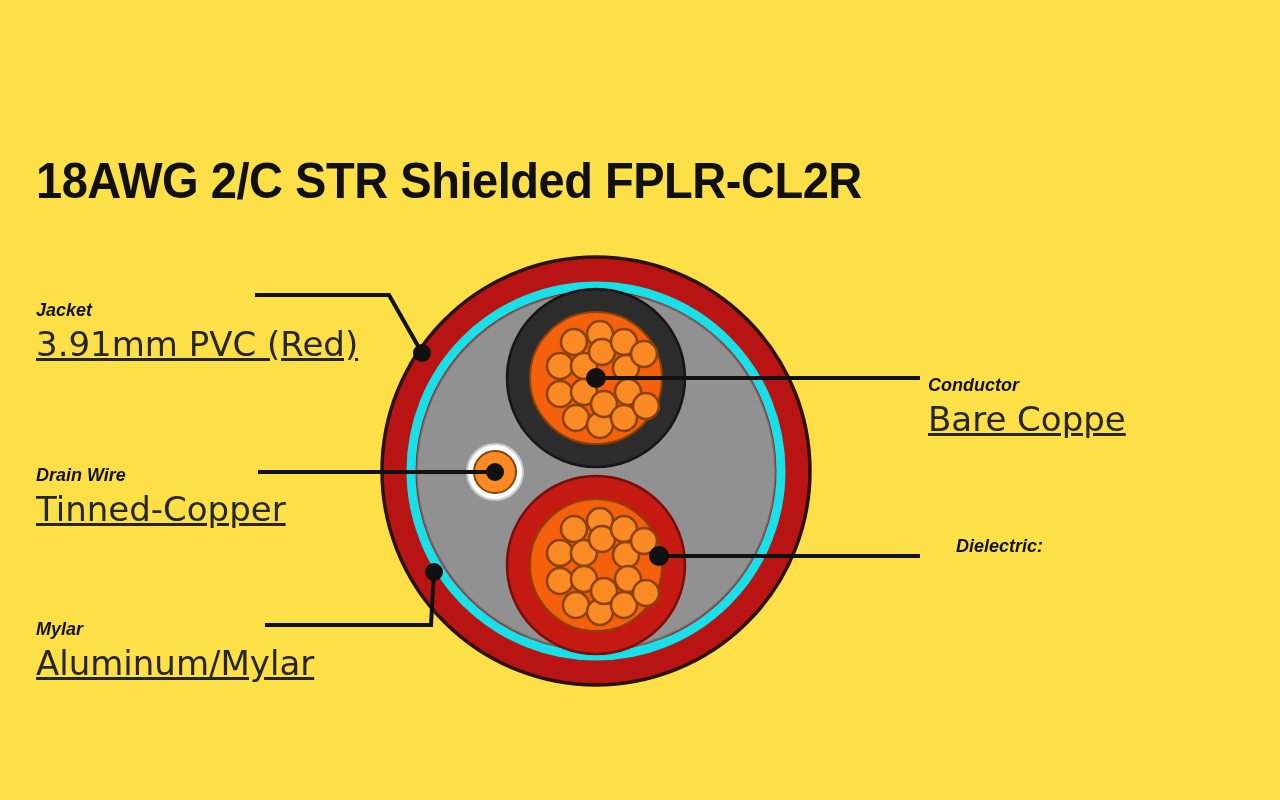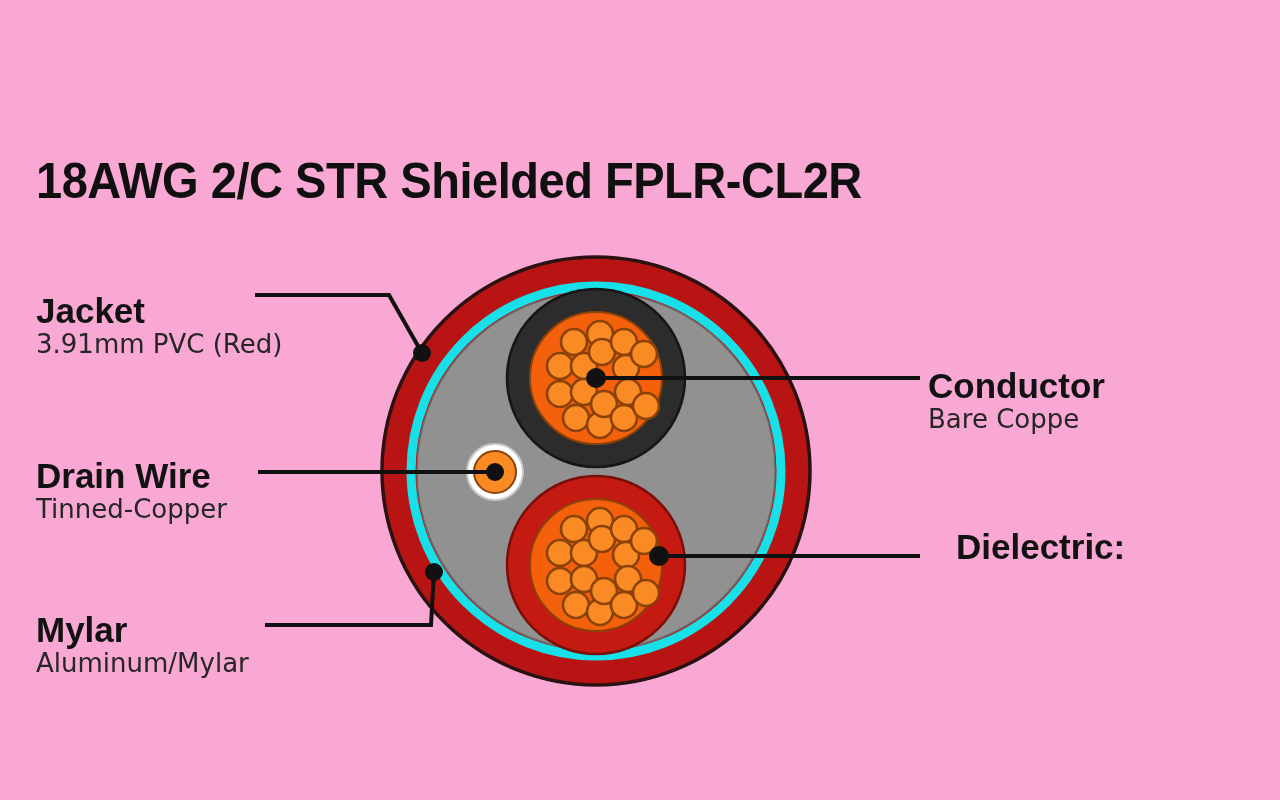--- a/index.html
+++ b/index.html
@@ -4,21 +4,21 @@
 <style>
   html, body {
     margin: 0;
     padding: 0;
     background: #ffffff;
   }
   #page {
     position: relative;
     width: 1280px;
     height: 800px;
-    background: #f9a8d4;
+    background: #fde047;
     overflow: hidden;
     font-family: "Liberation Sans", sans-serif;
   }
 
   
   #title {
     position: absolute;
     left: 36px;
     top: 152px;
     font-family: "Liberation Sans", sans-serif;
@@ -33,32 +33,34 @@
   }
 
   
   .label-block {
     position: absolute;
     color: #1b1b1b;
   }
   .label-head {
     font-family: "Liberation Sans", sans-serif;
     font-weight: bold;
-    font-size: 35px;
+    font-size: 18px;
     line-height: 33px;
     color: #121212;
     white-space: nowrap;
+    font-style: italic;
   }
   .label-sub {
     font-family: "DejaVu Sans", sans-serif;
     font-weight: normal;
-    font-size: 26px;
+    font-size: 34px;
     line-height: 34px;
     color: #262626;
     white-space: nowrap;
+    text-decoration: underline;
   }
 
   #lbl-jacket   { left: 36px;  top: 294px; }
   #lbl-drain    { left: 36px;  top: 423px; margin-top: 36px; }
   #lbl-shield   { left: 36px;  top: 613px; }
   #lbl-conductor{ left: 928px; top: 338px; margin-top: 31px; }
   #lbl-dielectric{ left: 956px; top: 530px; }
 
   
   #diagram {

